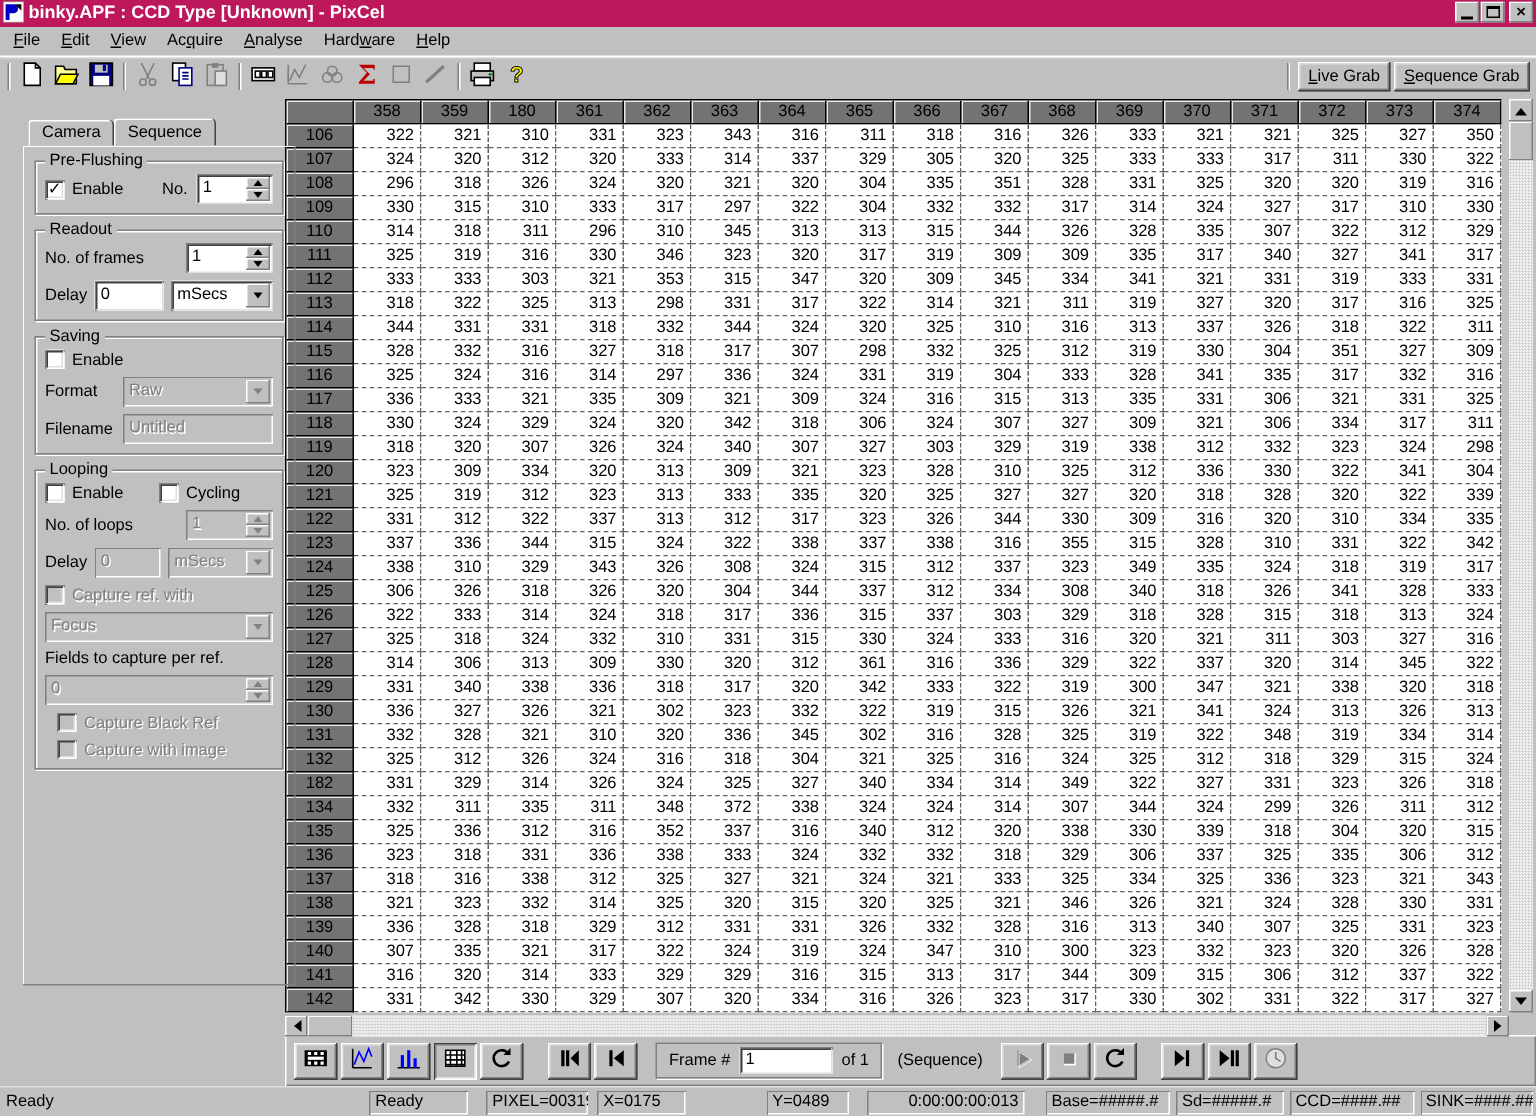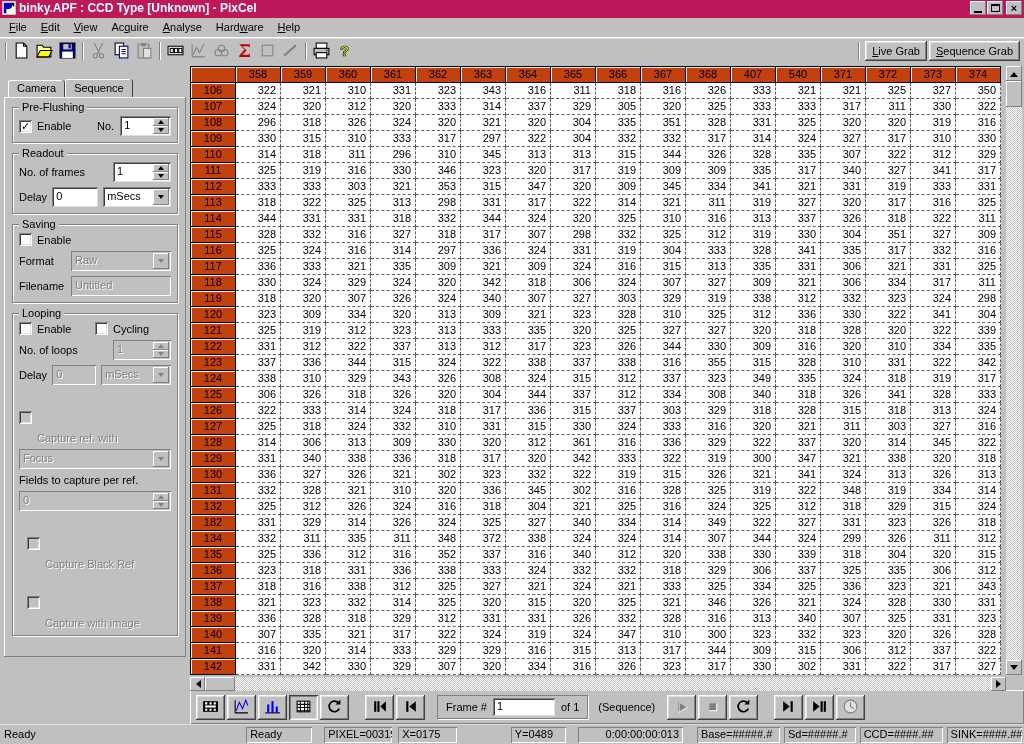--- a/index.html
+++ b/index.html
@@ -33,36 +33,36 @@
   .tb-btn { width:23px; height:22px; display:flex; align-items:center; justify-content:center; }
   .tb-btn svg { width:17px; height:17px; }
   .tb-spacer { flex:1; }
   .grab-btn { height:20px; background:#c0c0c0; padding:0 7px; display:flex; align-items:center; margin-left:2px; font-size:11px; }
   .grab-btn u { text-decoration:underline; }
 
   
   .content { height:626px; display:flex; }
 
   
-  .side-panel { width:190px; padding:16px 0 0 4px; }
+  .side-panel { width:190px; padding:16px 0 0 15px; }
   .tabs { display:flex; height:18px; margin-left:4px; }
   .tab { padding:2px 9px 0; background:#c0c0c0; box-shadow: inset -1px 0 #404040, inset 1px 1px #fff; border-top-right-radius:3px; border-top-left-radius:2px; height:17px; }
   .tab.active { height:18px; margin-top:-1px; padding-top:3px; box-shadow: inset -1px 0 #404040, inset 1px 1px #fff; position:relative; z-index:2; }
   .panel-box { width:182px; height:560px; box-shadow: inset -1px -1px #808080, inset 1px 1px #fff; padding:10px 8px 0; position:relative; margin-top:-1px; }
 
   .group { position:relative; border:1px solid #808080; box-shadow: 1px 1px 0 #fff, inset 1px 1px 0 #fff; padding:8px 6px 6px; margin-bottom:10px; }
   .group-title { position:absolute; top:-7px; left:6px; background:#c0c0c0; padding:0 3px; }
   .row { display:flex; align-items:center; margin-bottom:5px; }
   .row:last-child { margin-bottom:0; }
 
   .chk { display:inline-flex; align-items:center; }
   .chk-box { width:13px; height:13px; background:#fff; box-shadow: inset 1px 1px #808080, inset -1px -1px #fff, inset 2px 2px #404040, inset -2px -2px #dfdfdf; margin-right:5px; text-align:center; flex:none; }
   .chk.checked .chk-box::after { content:"✓"; font-size:11px; font-weight:bold; line-height:12px; }
   .chk.disabled .chk-box { background:#c0c0c0; }
-  .chk.disabled .chk-lbl, .dis-lbl { color:#808080; text-shadow:1px 1px 0 #fff;margin-top:42px; }
+  .chk.disabled .chk-lbl, .dis-lbl { color:#808080; text-shadow:1px 1px 0 #fff; }
 
   .edit { height:20px; padding:3px 4px 0; }
   .combo { height:20px; display:flex; }
   .combo-val { flex:1; padding:3px 4px 0; overflow:hidden; white-space:nowrap; }
   .combo-btn { width:16px; height:16px; margin:2px; background:#c0c0c0; display:flex; align-items:center; justify-content:center; }
   .combo.disabled, .edit.disabled, .spin.disabled { background:#c0c0c0 !important; box-shadow: inset 1px 1px #808080, inset -1px -1px #fff; color:#808080; }
   .combo.disabled .combo-val, .edit.disabled, .spin.disabled .spin-val { color:#808080; text-shadow:1px 1px 0 #fff; }
 
   .spin { height:20px; display:flex; }
   .spin-val { flex:1; padding:3px 0 0 4px; }
@@ -70,21 +70,21 @@
   .sb { flex:1; background:#c0c0c0; display:flex; align-items:center; justify-content:center; }
   .tri-up { width:0; height:0; border:3px solid transparent; border-bottom:4px solid #000; margin-top:-3px; }
   .tri-dn { width:0; height:0; border:3px solid transparent; border-top:4px solid #000; margin-bottom:-3px; }
   .disabled .tri-up { border-bottom-color:#808080; }
   .disabled .tri-dn { border-top-color:#808080; }
 
   
   .table-area { flex:1; padding-top:2px; }
   .table-main { display:flex; }
   .grid { width:811px; height:609px; border-left:1px solid #000; border-top:1px solid #000; display:grid; grid-template-columns:45px repeat(17,45px); grid-auto-rows:16px; background:#fff; overflow:hidden; }
-  .gh { background:#c2410c; border-right:1px solid #000; border-bottom:1px solid #000; box-shadow: inset 1px 1px 0 #e8e8e8; text-align:center; line-height:15px; }
+  .gh { background:#737373; border-right:1px solid #000; border-bottom:1px solid #000; box-shadow: inset 1px 1px 0 #e8e8e8; text-align:center; line-height:15px; }
   .gc { border-right:1px dashed #606060; border-bottom:1px dashed #606060; text-align:right; padding-right:4px; line-height:15px; background:#fff; }
 
   .vscroll { width:16px; height:609px; margin-left:5px; display:flex; flex-direction:column; }
   .hscroll { width:816px; height:14px; margin-top:2px; display:flex; }
   .sc-btn { width:16px; height:15px; background:#c0c0c0; display:flex; align-items:center; justify-content:center; flex:none; }
   .hscroll .sc-btn { width:15px; height:14px; }
   .sc-thumb-v { height:26px; background:#c0c0c0; flex:none; }
   .sc-thumb-h { width:30px; background:#c0c0c0; flex:none; }
   .sc-track { flex:1; }
   .tri-l { width:0; height:0; border:4px solid transparent; border-right:5px solid #000; margin-left:-3px; }
@@ -407,31 +407,31 @@
 
     </div>
   </div>
 
   <div class="table-area">
     <div class="table-main">
       <div class="grid" id="grid">
           <span class="gh"></span>
           <span class="gh">358</span>
           <span class="gh">359</span>
-          <span class="gh">360</span>
+          <span class="gh">180</span>
           <span class="gh">361</span>
           <span class="gh">362</span>
           <span class="gh">363</span>
           <span class="gh">364</span>
           <span class="gh">365</span>
           <span class="gh">366</span>
           <span class="gh">367</span>
           <span class="gh">368</span>
-          <span class="gh">407</span>
-          <span class="gh">540</span>
+          <span class="gh">369</span>
+          <span class="gh">370</span>
           <span class="gh">371</span>
           <span class="gh">372</span>
           <span class="gh">373</span>
           <span class="gh">374</span>
           <span class="gh">106</span>
           <span class="gc">322</span>
           <span class="gc">321</span>
           <span class="gc">310</span>
           <span class="gc">331</span>
           <span class="gc">323</span>

